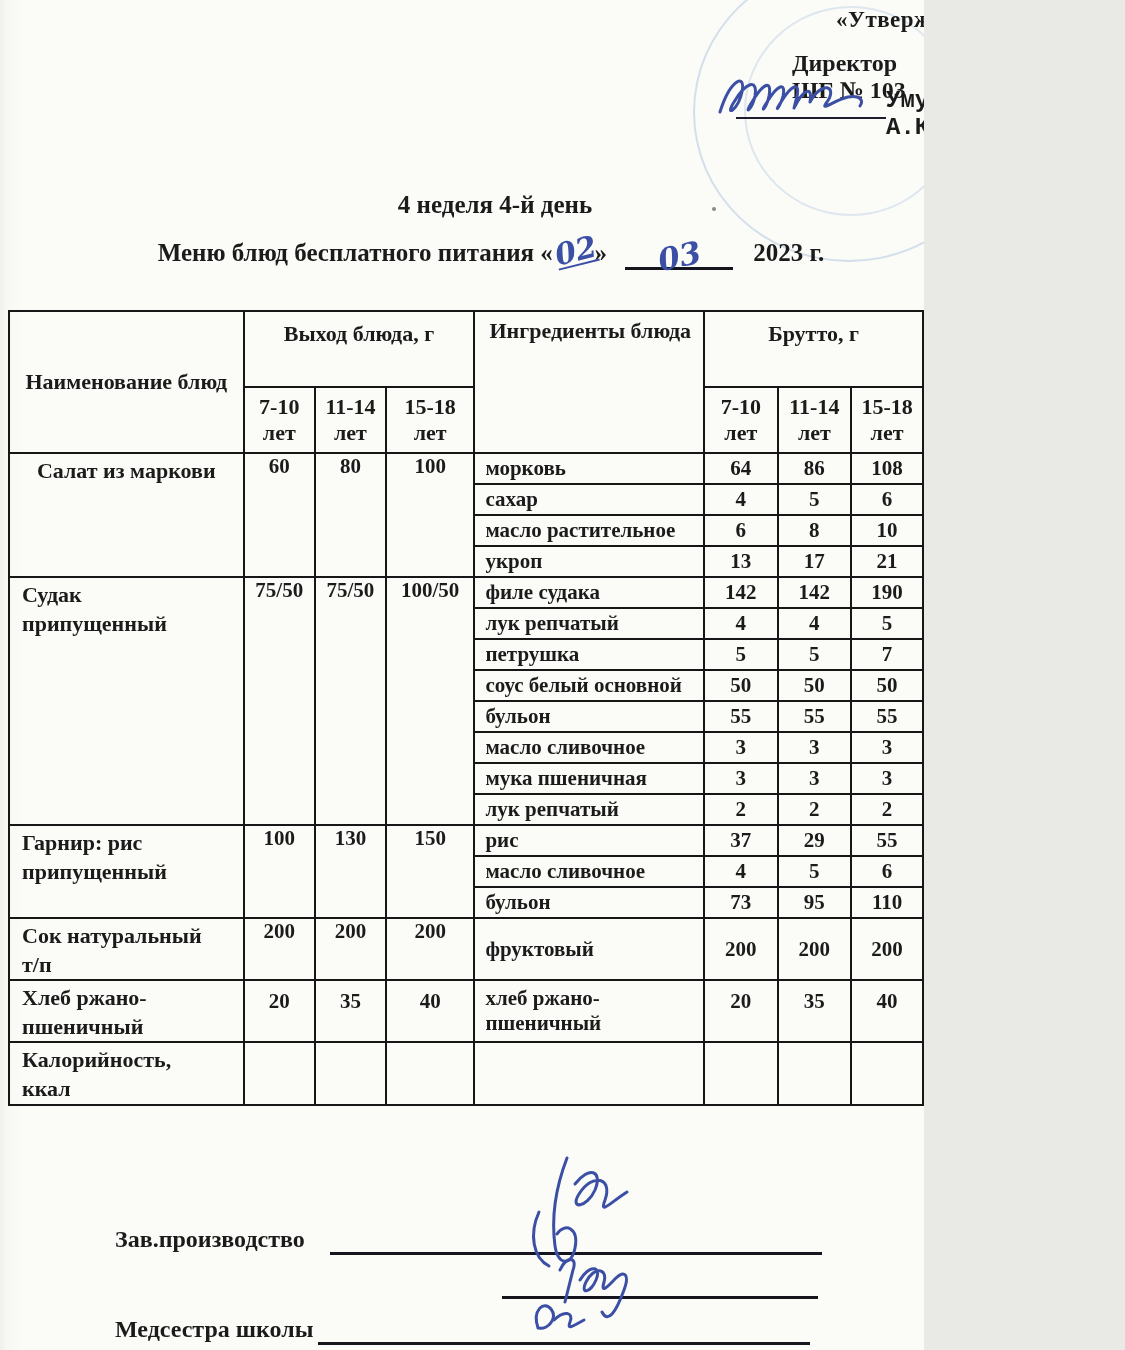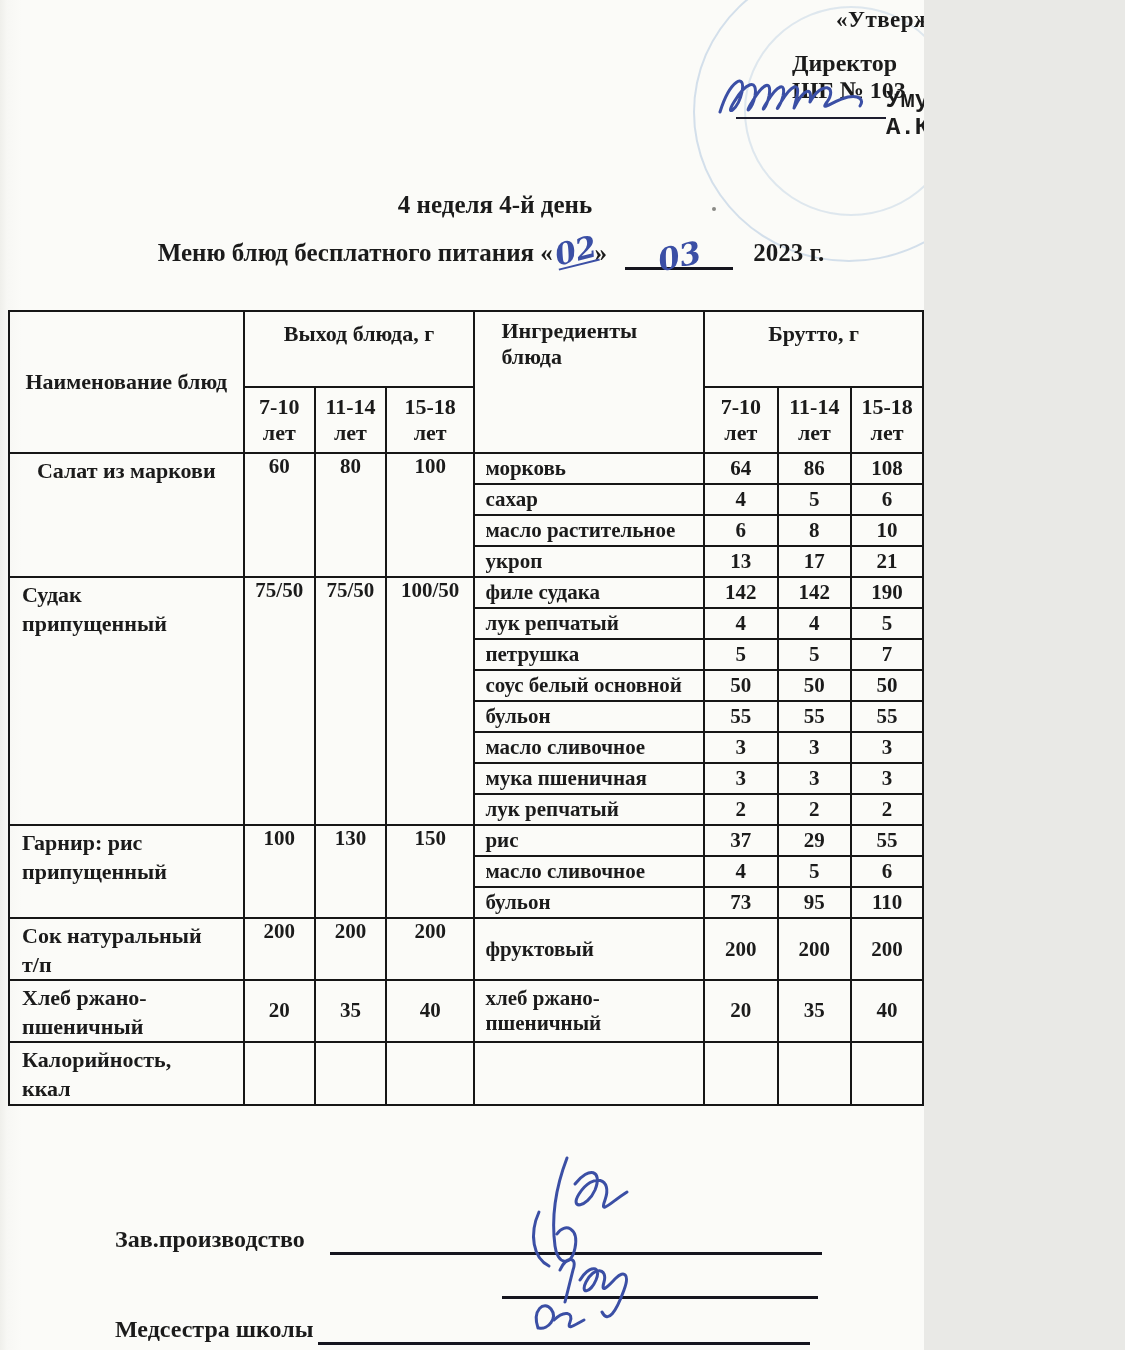--- a/index.html
+++ b/index.html
@@ -28,31 +28,31 @@
   .hand-month { display:inline-block; font-size:31px; transform:rotate(-12deg); position:relative; top:6px; line-height:.8; }
   .noise-dot { position:absolute; width:4px; height:4px; border-radius:50%; background:#8a8a86; }
   
   table { position:absolute; left:8px; top:310px; border-collapse:collapse; table-layout:fixed; }
   th, td { border:2px solid #161616; overflow:hidden; }
   thead tr.hr1 { height:76px; } thead tr.hr2 { height:66px; }
   tbody tr { height:31px; } tbody tr.g4 { height:50px; } tbody tr.g5 { height:36px; }
   th { font-size:22px; }
   .th-dish { vertical-align:middle; text-align:center; }
   .th-top { vertical-align:top; text-align:center; padding-top:9px; }
-  .th-ingr { vertical-align:top; text-align:left; padding:6px 0 0 26px; }
+  .th-ingr { vertical-align:top; text-align:left; padding:6px 0 0 14px; }
   .th-age { vertical-align:middle; text-align:center; }
   .th-age span { display:block; line-height:1.2; }
   td { font-size:21px; }
   td.dish { vertical-align:top; text-align:left; padding:3px 38px 0 12px; font-size:22px; line-height:1.3; }
   tbody tr.g0 td.dish { text-align:center; padding:3px 6px 3px 6px; }
   td.num { text-align:center; vertical-align:middle; }
   td.out { vertical-align:top; padding-top:0; }
   td.ing { text-align:left; padding:1px 4px 1px 10px; line-height:1.2; }
   tbody tr.g4 td.ing { padding-right:70px; vertical-align:middle; }
-  tbody tr.g4 td.num { vertical-align:top; padding-top:17px;margin-top:23px; }
+  tbody tr.g4 td.num { vertical-align:top; padding-top:8px;margin-top:23px; }
   
   .sig-row-label { position:absolute; font-size:24px; }
   .sig-line { position:absolute; height:3px; background:#15151e; }
   .lbl1 { top:1226px; left:115px; } .line1 { top:1252px; left:330px; width:492px; }
   .lbl2 { top:1270px; left:115px; } .line2 { top:1296px; left:502px; width:316px; }
   .lbl3 { top:1316px; left:115px; } .line3 { top:1342px; left:318px; width:492px; }
   svg.scribble { position:absolute; overflow:visible; }
   svg.scribble path { fill:none; stroke:#3b4fa5; stroke-width:3; stroke-linecap:round; stroke-linejoin:round; }
 </style>
 </head>

